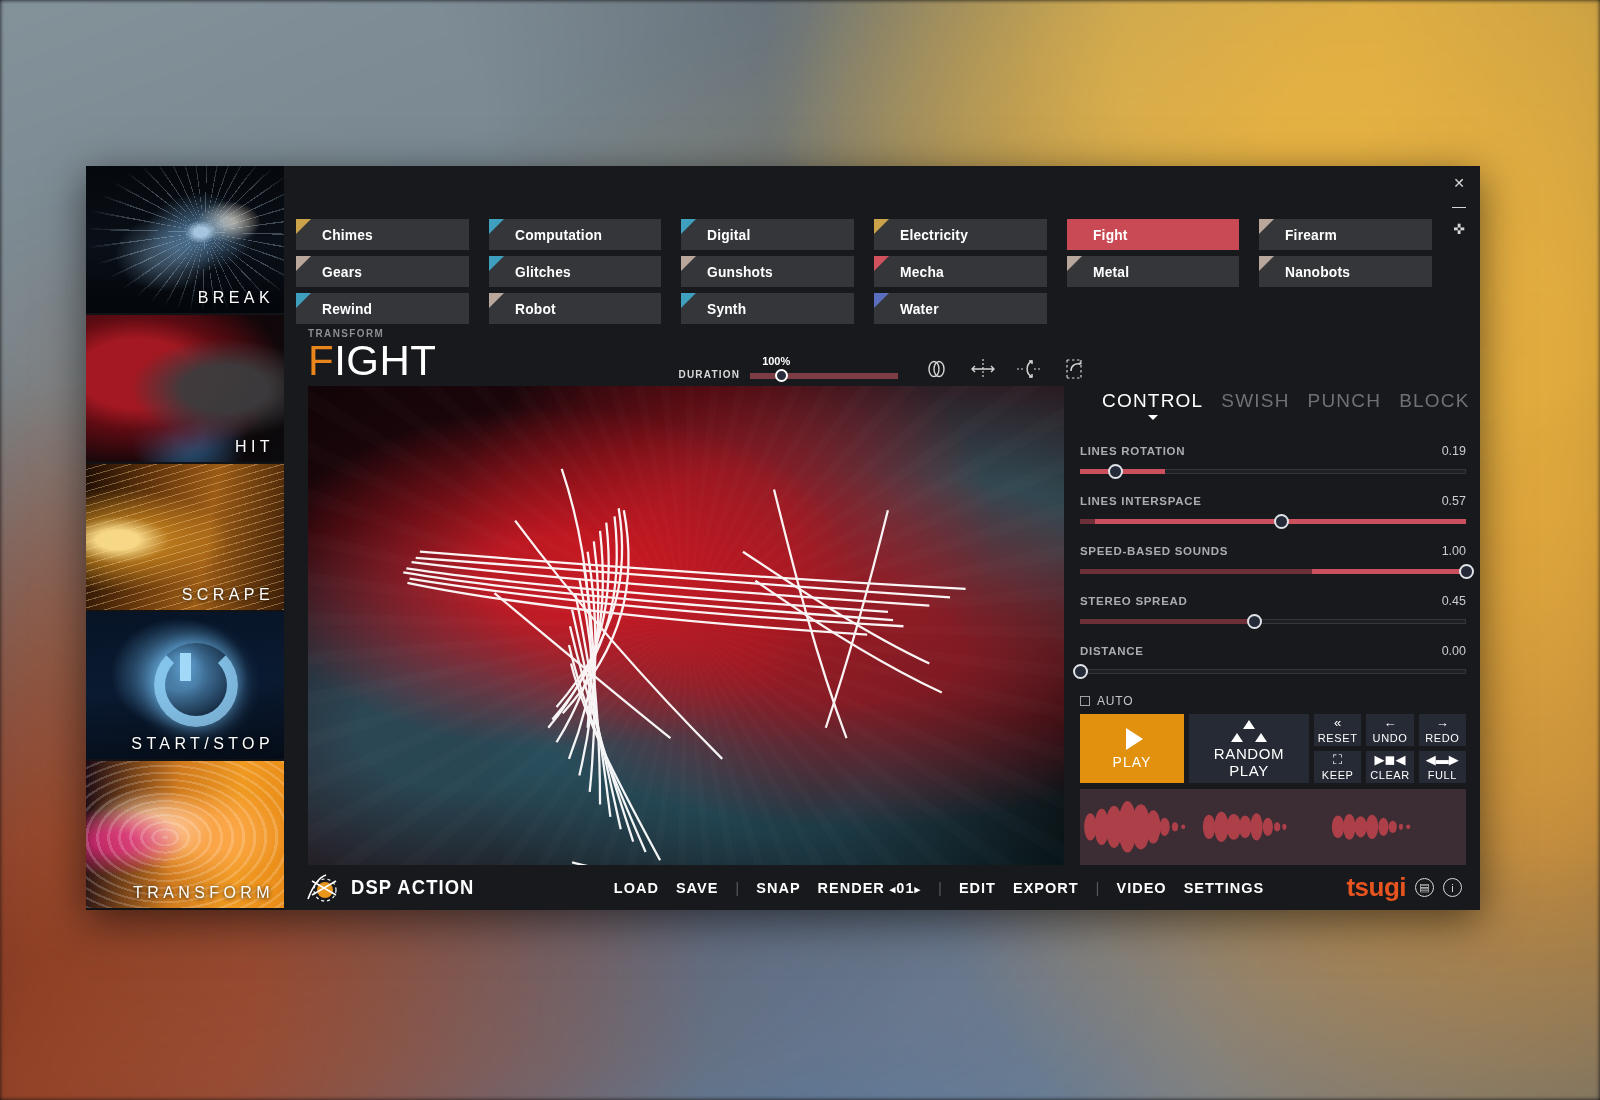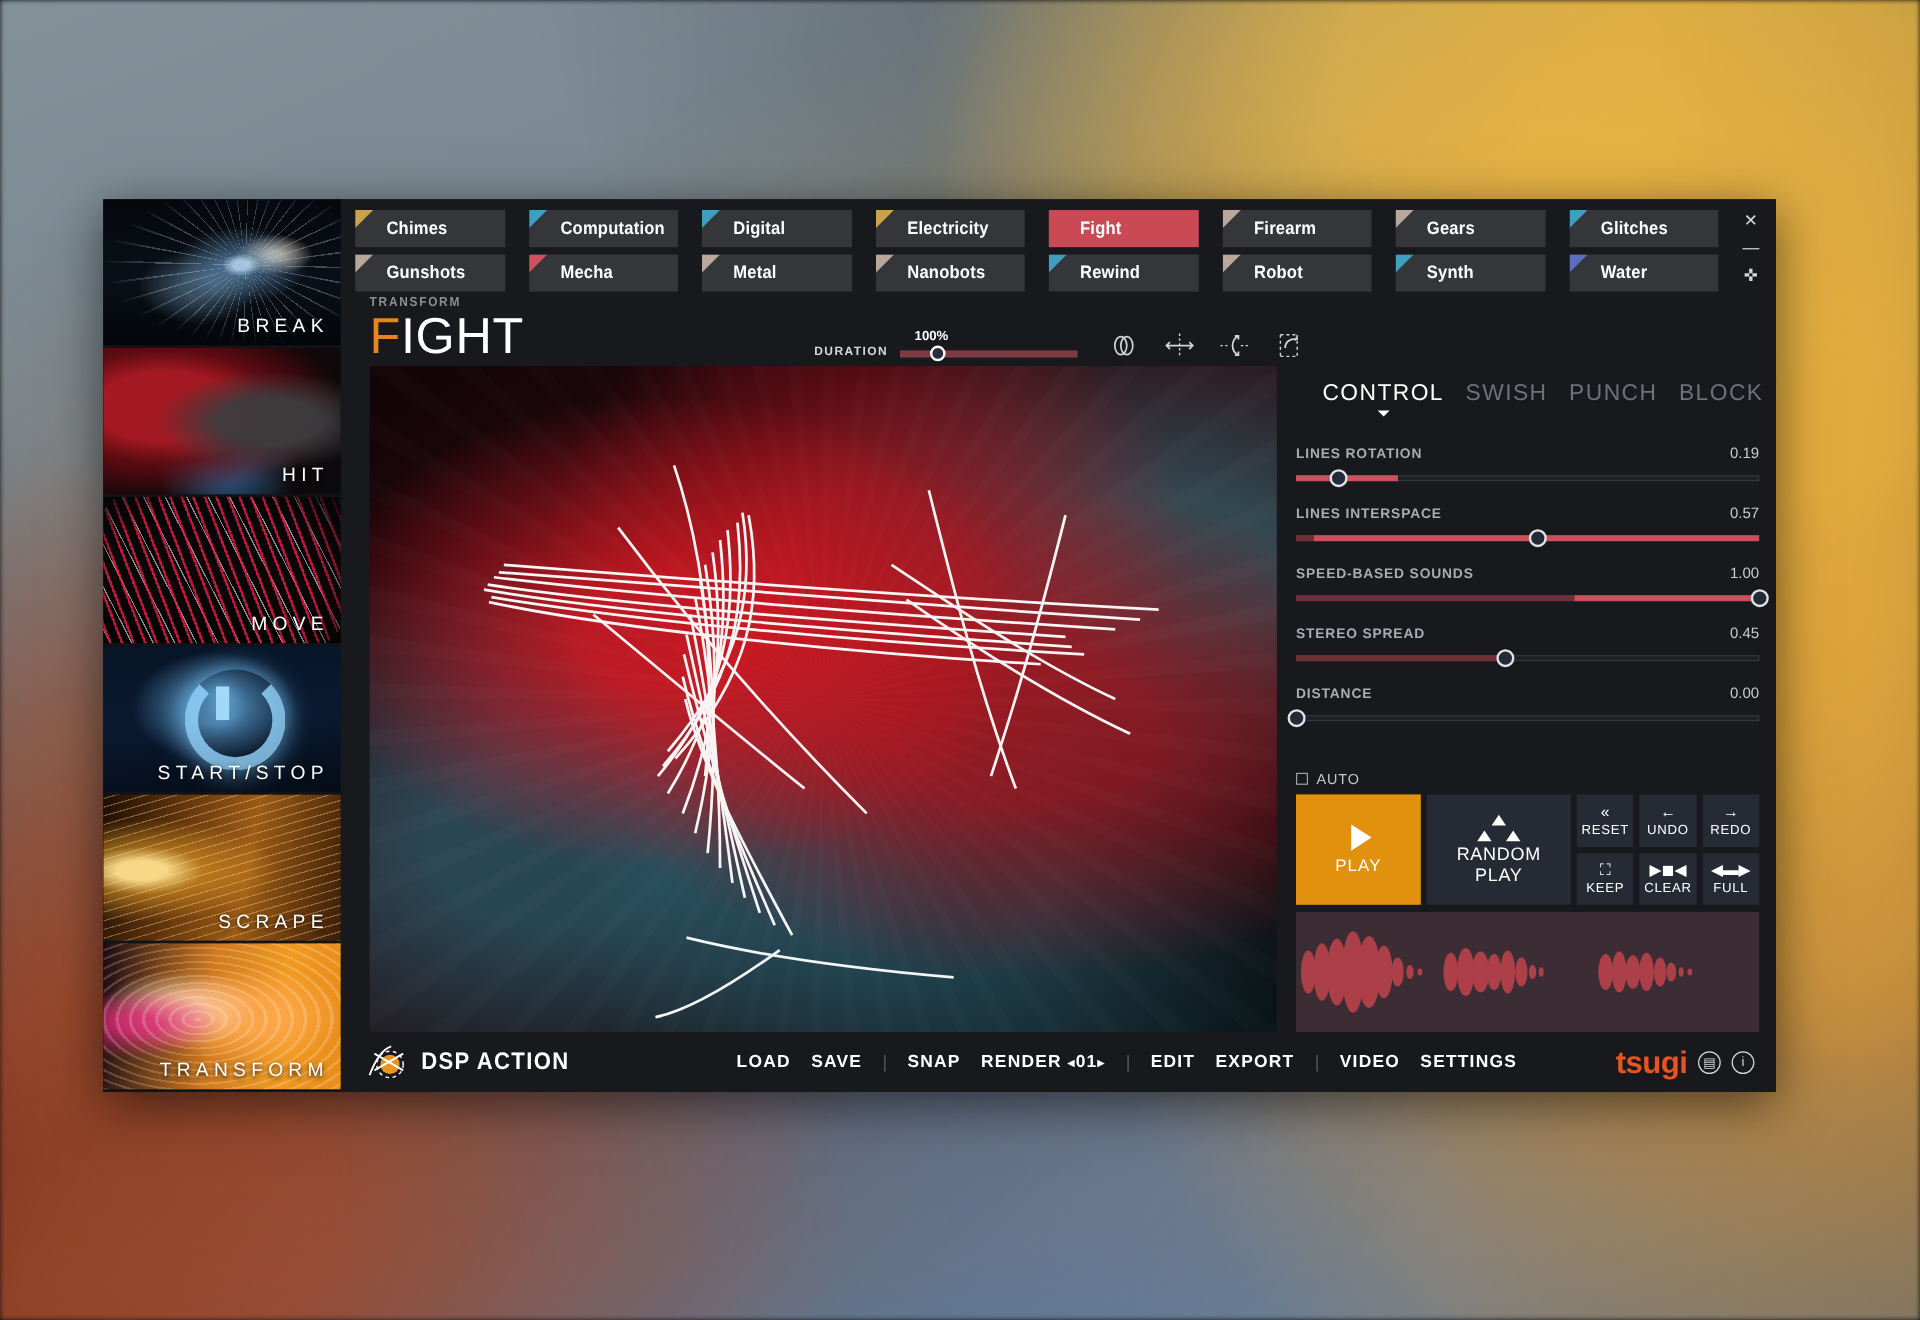--- a/index.html
+++ b/index.html
@@ -102,23 +102,24 @@
       linear-gradient(95deg,#1b0a14 0%,#d07a1e 45%,#f09a22 75%,#e98c18 100%);}
   .art-transform:after{content:"";position:absolute;inset:0;
       background:repeating-radial-gradient(ellipse at 40% 52%, rgba(255,255,255,.18) 0 3px, transparent 3px 11px);}
 
   
   #main { flex: 1 1 auto; display: flex; flex-direction: column; min-width: 0; background:#17191c; }
 
   
   #cat-wrap { padding: 9px 12px 0 12px; position: relative; }
   #cat-grid {
-    display: grid; grid-template-columns: repeat(8, 1fr);
+    display: grid; grid-template-columns: repeat(6, 1fr);
     gap: 6px 20px;
     padding-right: 36px;
+    margin-top: 44px;
   }
   .cat {
     position: relative; height: 31px; background: #34363a;
     display: flex; align-items: center; cursor: pointer;
     overflow: hidden;
   }
   .cat .swatch {
     position: absolute; left: 0; top: 0; width: 0; height: 0;
     border-style: solid; border-width: 16px 16px 0 0;
     border-color: transparent transparent transparent transparent;
@@ -251,30 +252,26 @@
   <div id="sidebar">
       <div class="side-thumb">
         <div class="art art-break"></div>
         <div class="lbl">BREAK</div>
       </div>
       <div class="side-thumb">
         <div class="art art-hit"></div>
         <div class="lbl">HIT</div>
       </div>
       <div class="side-thumb">
-        <div class="art art-move"></div>
-        <div class="lbl">MOVE</div>
+        <div class="art art-scrape"></div>
+        <div class="lbl">SCRAPE</div>
       </div>
       <div class="side-thumb">
         <div class="art art-start"></div>
         <div class="lbl">START/STOP</div>
-      </div>
-      <div class="side-thumb">
-        <div class="art art-scrape"></div>
-        <div class="lbl">SCRAPE</div>
       </div>
       <div class="side-thumb">
         <div class="art art-transform"></div>
         <div class="lbl">TRANSFORM</div>
       </div>
     </div>
 
   <div id="main">
 
     <div id="cat-wrap">

